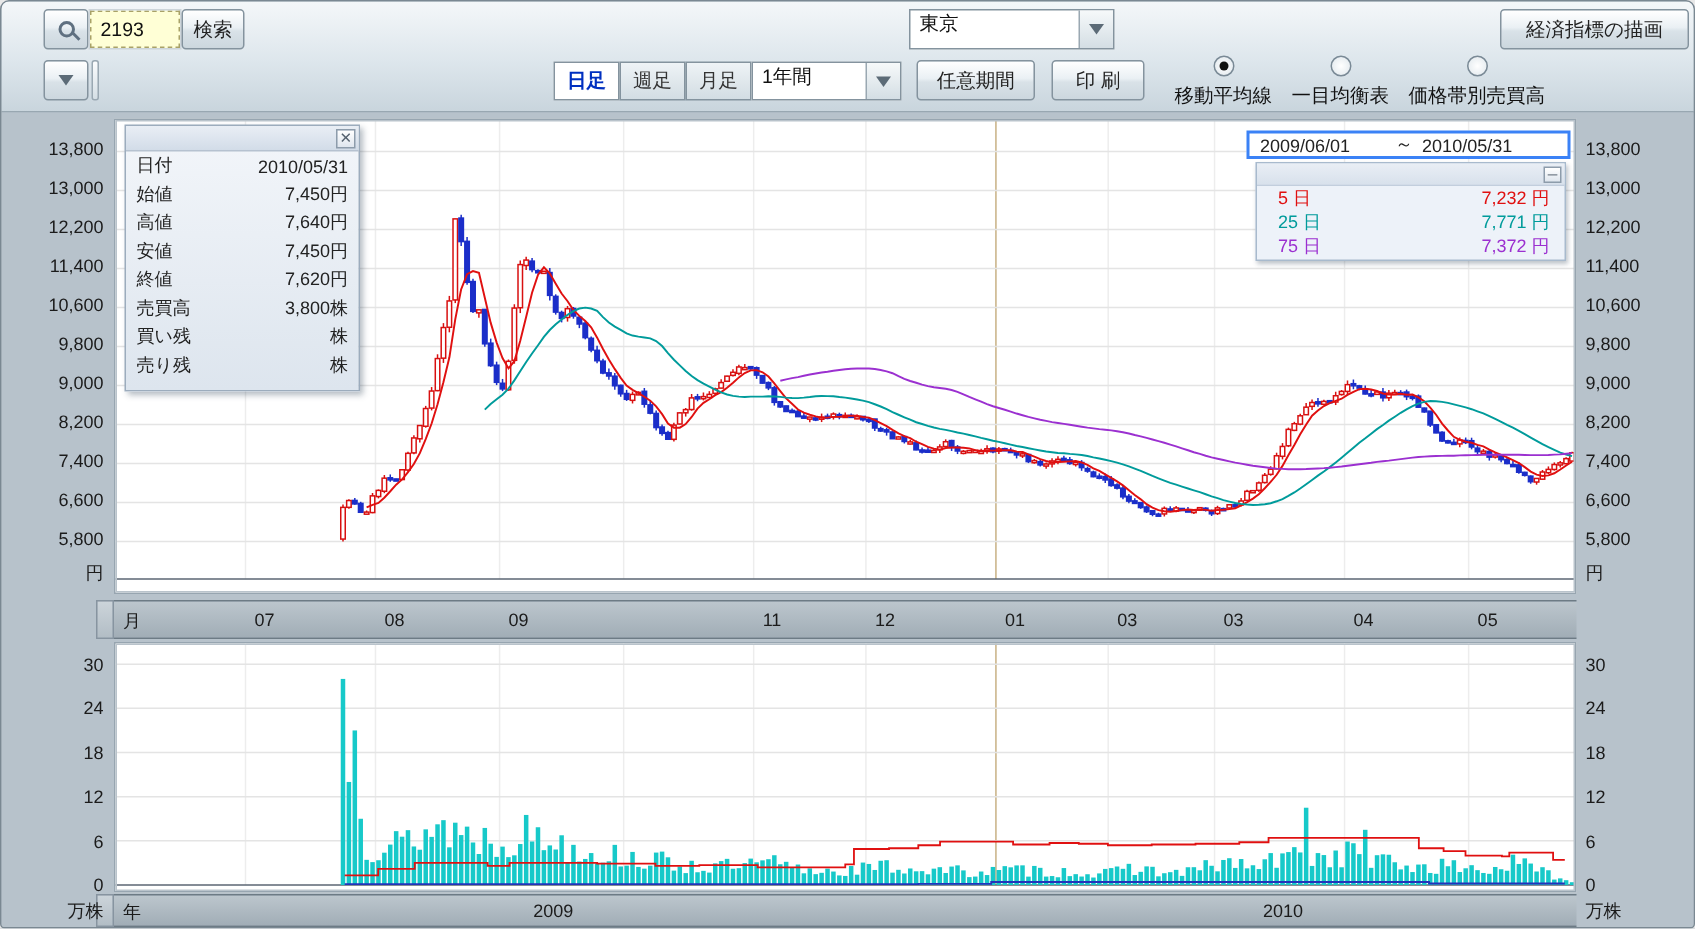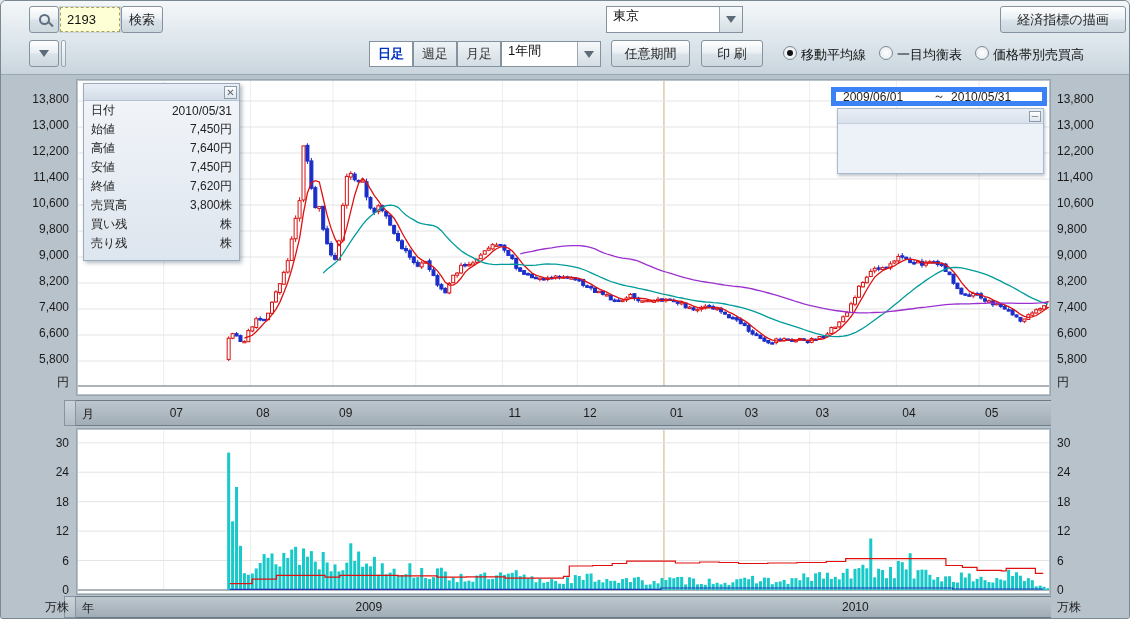--- a/index.html
+++ b/index.html
@@ -29,21 +29,21 @@
   .row2-dd{left:28px;top:39px;width:30px;height:27px;}
   .row2-divider{position:absolute;left:60px;top:39px;width:5px;height:27px;background:linear-gradient(#fbfcfd,#d5dfe5);border:1px solid #9aa8b2;border-radius:2px;}
   .tab{position:absolute;top:40px;width:44px;height:26px;display:flex;align-items:center;justify-content:center;
        font-size:13px;border:1px solid #84939e;cursor:pointer;
        background:linear-gradient(#eef3f6,#d3dde3);color:#333;}
   .tab.sel{background:#fff;color:#0030c0;font-weight:bold;}
   .range-select{left:500px;top:40px;width:100px;height:26px;}
   .custom-btn{left:610px;top:39px;width:79px;height:27px;}
   .print-btn{left:700px;top:39px;width:62px;height:27px;}
   .radio-group{position:absolute;left:782px;top:40px;height:27px;display:flex;align-items:center;gap:13px;}
-  .radio-item{display:flex;gap:4px;font-size:13px;color:#111;cursor:pointer;white-space:nowrap;}
+  .radio-item{display:flex;align-items:center;gap:4px;font-size:13px;color:#111;cursor:pointer;white-space:nowrap;flex-direction:column;}
   .radio{width:14px;height:14px;border:1px solid #7a8a96;border-radius:50%;background:radial-gradient(#ffffff,#dfe7ec);position:relative;flex:none;}
   .radio.sel::after{content:"";position:absolute;left:3px;top:3px;width:6px;height:6px;background:#111;border-radius:50%;}
   
   .chart-region{position:absolute;left:0;top:74px;width:1130px;height:545px;background:#b7c2cb;}
   .plot{position:absolute;background:#fff;border:1px solid #97a5b0;}
   .price-plot{left:75px;top:4px;width:975px;height:317px;}
   .vol-plot{left:75px;top:353px;width:975px;height:167px;}
   .strip{position:absolute;left:75px;width:975px;background:linear-gradient(#bcc6cd,#a1adb6);
          border-top:1px solid #6d7b85;border-bottom:1px solid #6d7b85;}
   .month-strip{top:325px;height:26px;}
@@ -55,21 +55,21 @@
   .axis-left .axis-label{left:0;width:68px;text-align:right;}
   .axis-right .axis-label{left:1056px;text-align:left;}
   
   .info-panel{position:absolute;left:82px;top:8px;width:157px;height:178px;
               background:linear-gradient(#f3f6fa,#dde5ee);border:1px solid #9cacbd;
               box-shadow:2px 2px 4px rgba(40,60,80,.35);}
   .info-title{height:17px;background:linear-gradient(#e9eef5,#d2dce8);border-bottom:1px solid #b6c2d0;position:relative;}
   .close-box{position:absolute;right:2px;top:2px;width:13px;height:13px;border:1px solid #8d9cab;background:linear-gradient(#fff,#dfe6ee);
              font-size:10px;line-height:11px;text-align:center;color:#55626f;cursor:pointer;}
   .info-row{display:flex;justify-content:space-between;padding:0 7px;height:19px;align-items:center;font-size:12px;color:#222;}
-  .range-box{position:absolute;left:830px;top:12px;width:216px;height:19px;background:#fff;border:5px solid #3b82f6;
+  .range-box{position:absolute;left:830px;top:12px;width:216px;height:19px;background:#fff;border:2px solid #3b82f6;
              display:flex;align-items:center;font-size:12px;color:#222;padding:0 7px;gap:6px;}
   .range-box .sep{margin-left:24px;}
   .ma-legend{position:absolute;left:836px;top:33px;width:207px;height:66px;background:#edf2f9;
              border:1px solid #a8bacd;box-shadow:1px 2px 3px rgba(40,60,80,.3);}
   .ma-title{height:15px;border-bottom:1px solid #c2cedd;background:linear-gradient(#e9eef5,#d8e1ec);position:relative;}
   .min-box{position:absolute;right:2px;top:2px;width:12px;height:11px;border:1px solid #8d9cab;background:linear-gradient(#fff,#dfe6ee);
            font-size:9px;line-height:9px;text-align:center;color:#55626f;cursor:pointer;}
   .ma-row{display:flex;justify-content:space-between;align-items:center;height:15px;padding:0 10px 0 14px;font-size:12px;margin-top:1px;}
   svg{display:block;}
 </style>
@@ -921,15 +921,29 @@
     <div class="range-box">
       <span>2009/06/01</span>
       <span class="sep">～</span>
       <span>2010/05/31</span>
     </div>
 
     <div class="ma-legend">
       <div class="ma-title">
         <div class="min-box">─</div>
       </div>
+      <div id="ma-rows">
+          <div class="ma-row">
+            <span style="color: rgb(224, 16, 16);">5 日</span>
+            <span style="color: rgb(224, 16, 16);">7,232 円</span>
+          </div>
+          <div class="ma-row">
+            <span style="color: rgb(0, 155, 155);">25 日</span>
+            <span style="color: rgb(0, 155, 155);">7,771 円</span>
+          </div>
+          <div class="ma-row">
+            <span style="color: rgb(155, 48, 208);">75 日</span>
+            <span style="color: rgb(155, 48, 208);">7,372 円</span>
+          </div>
+        </div>
     </div>
   </div>
 </div>
 
 </body></html>

